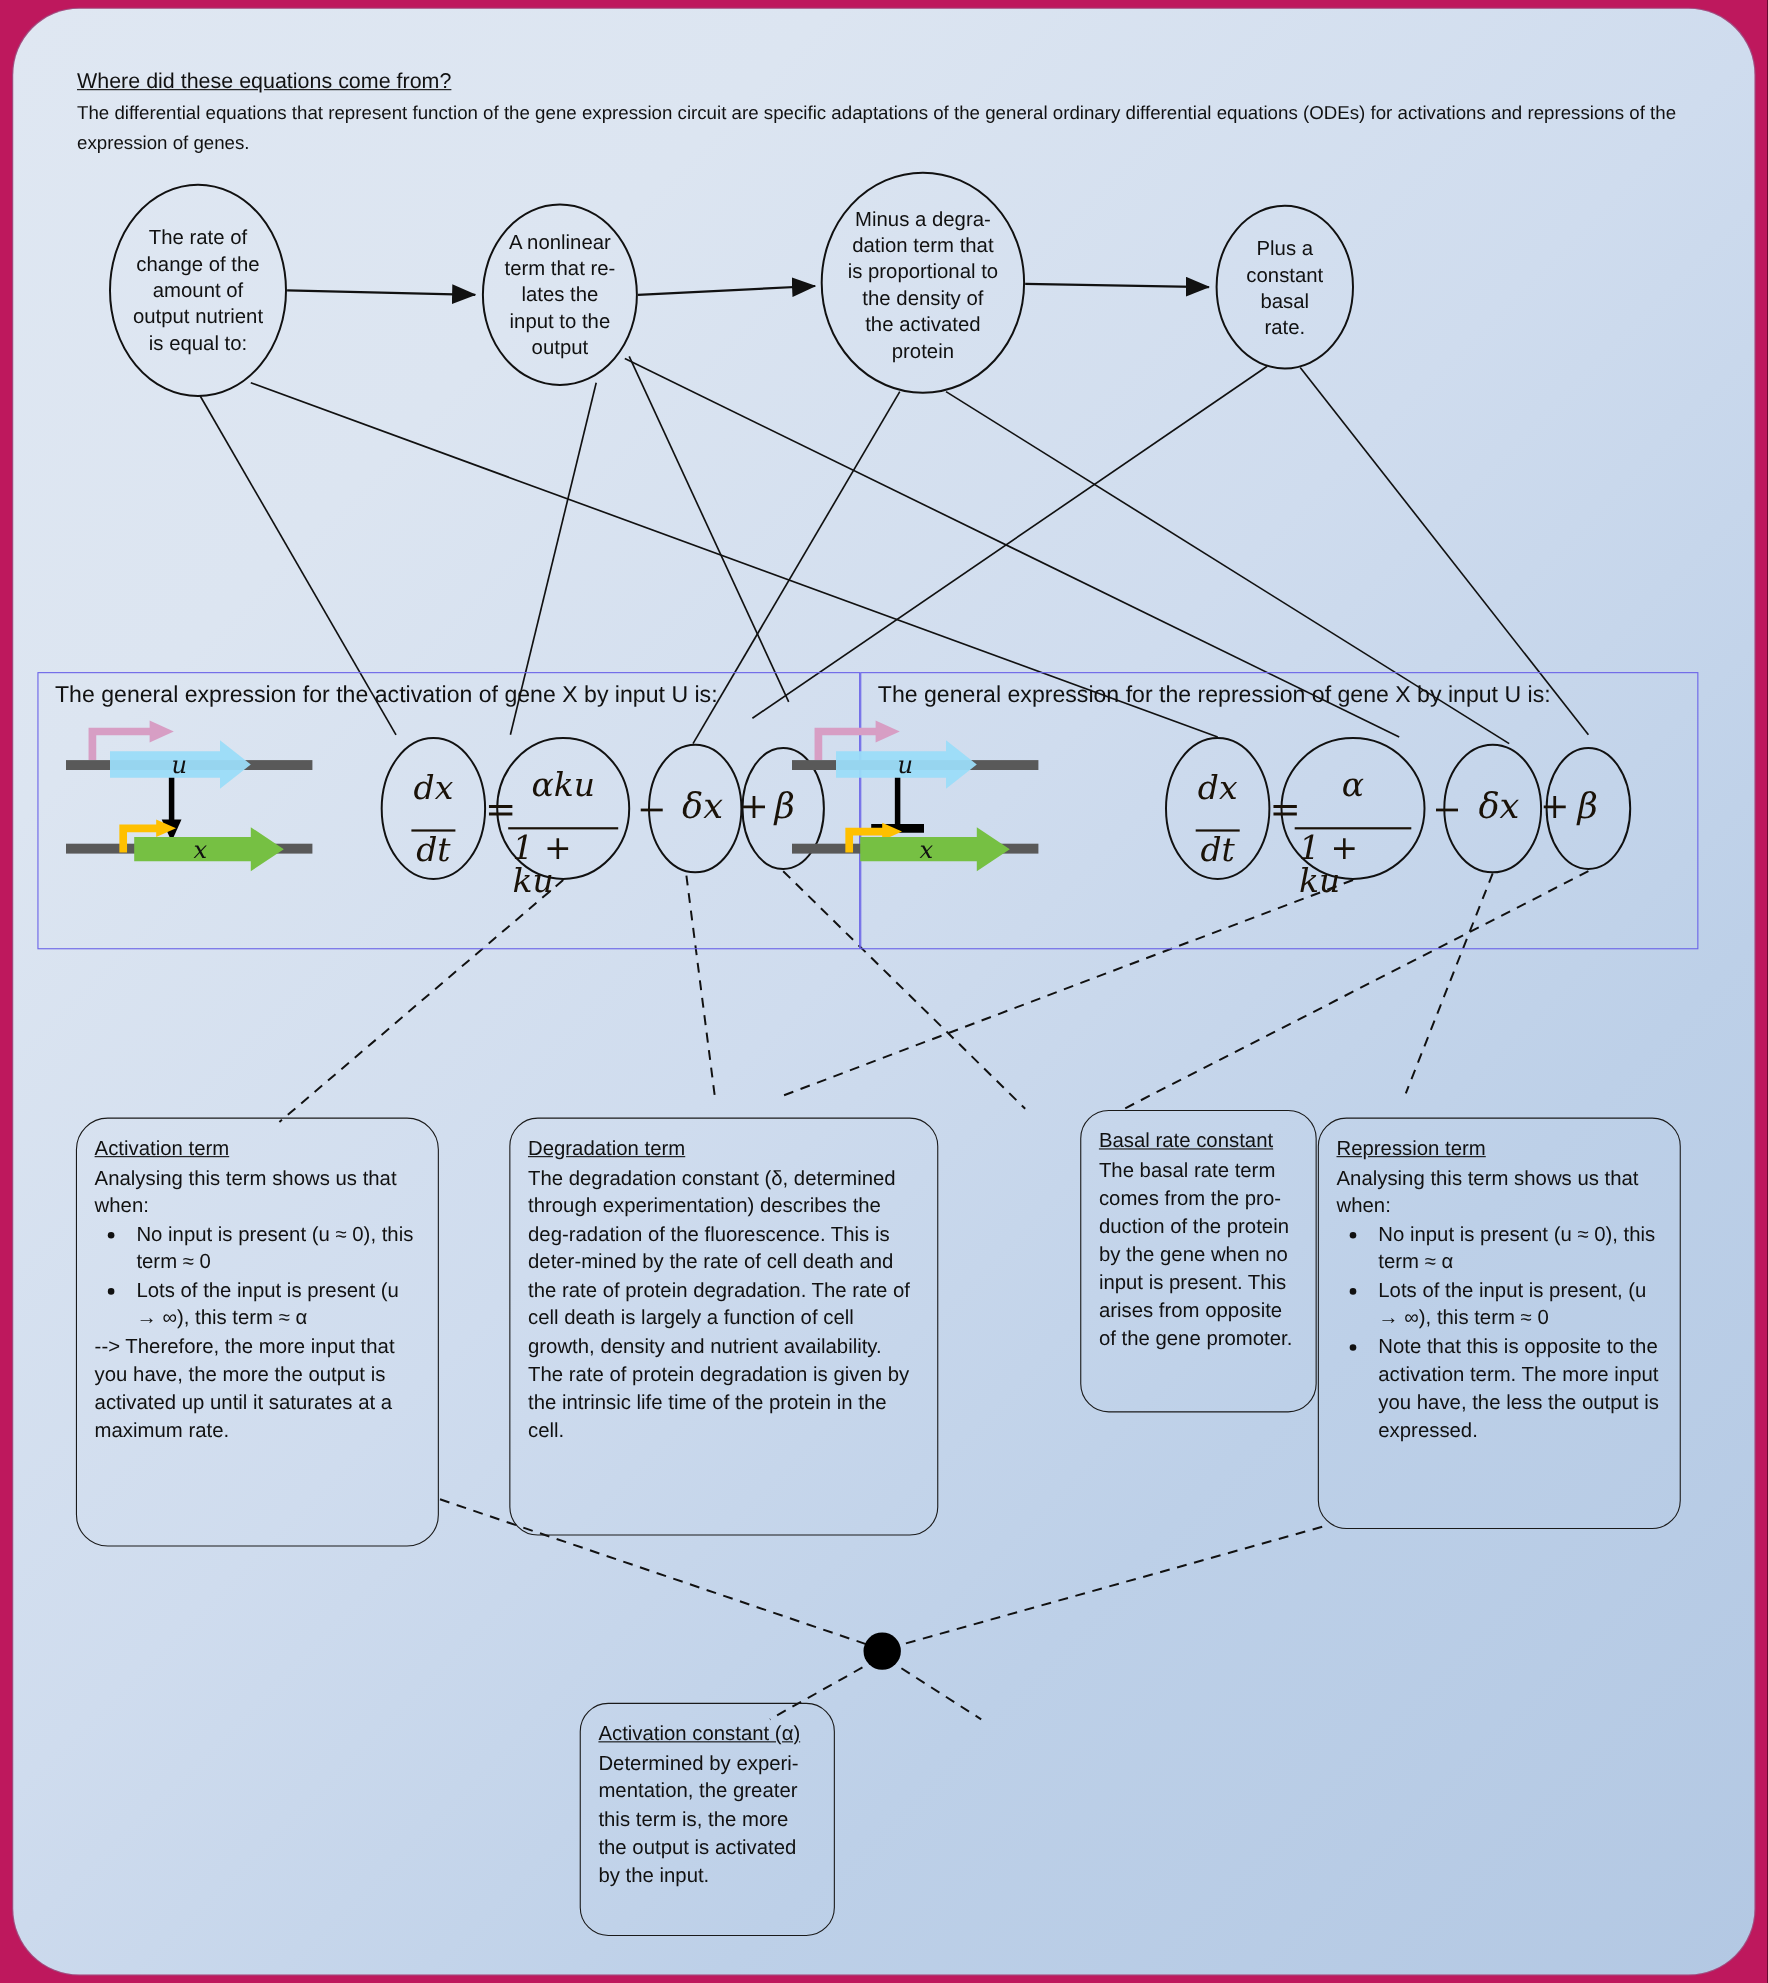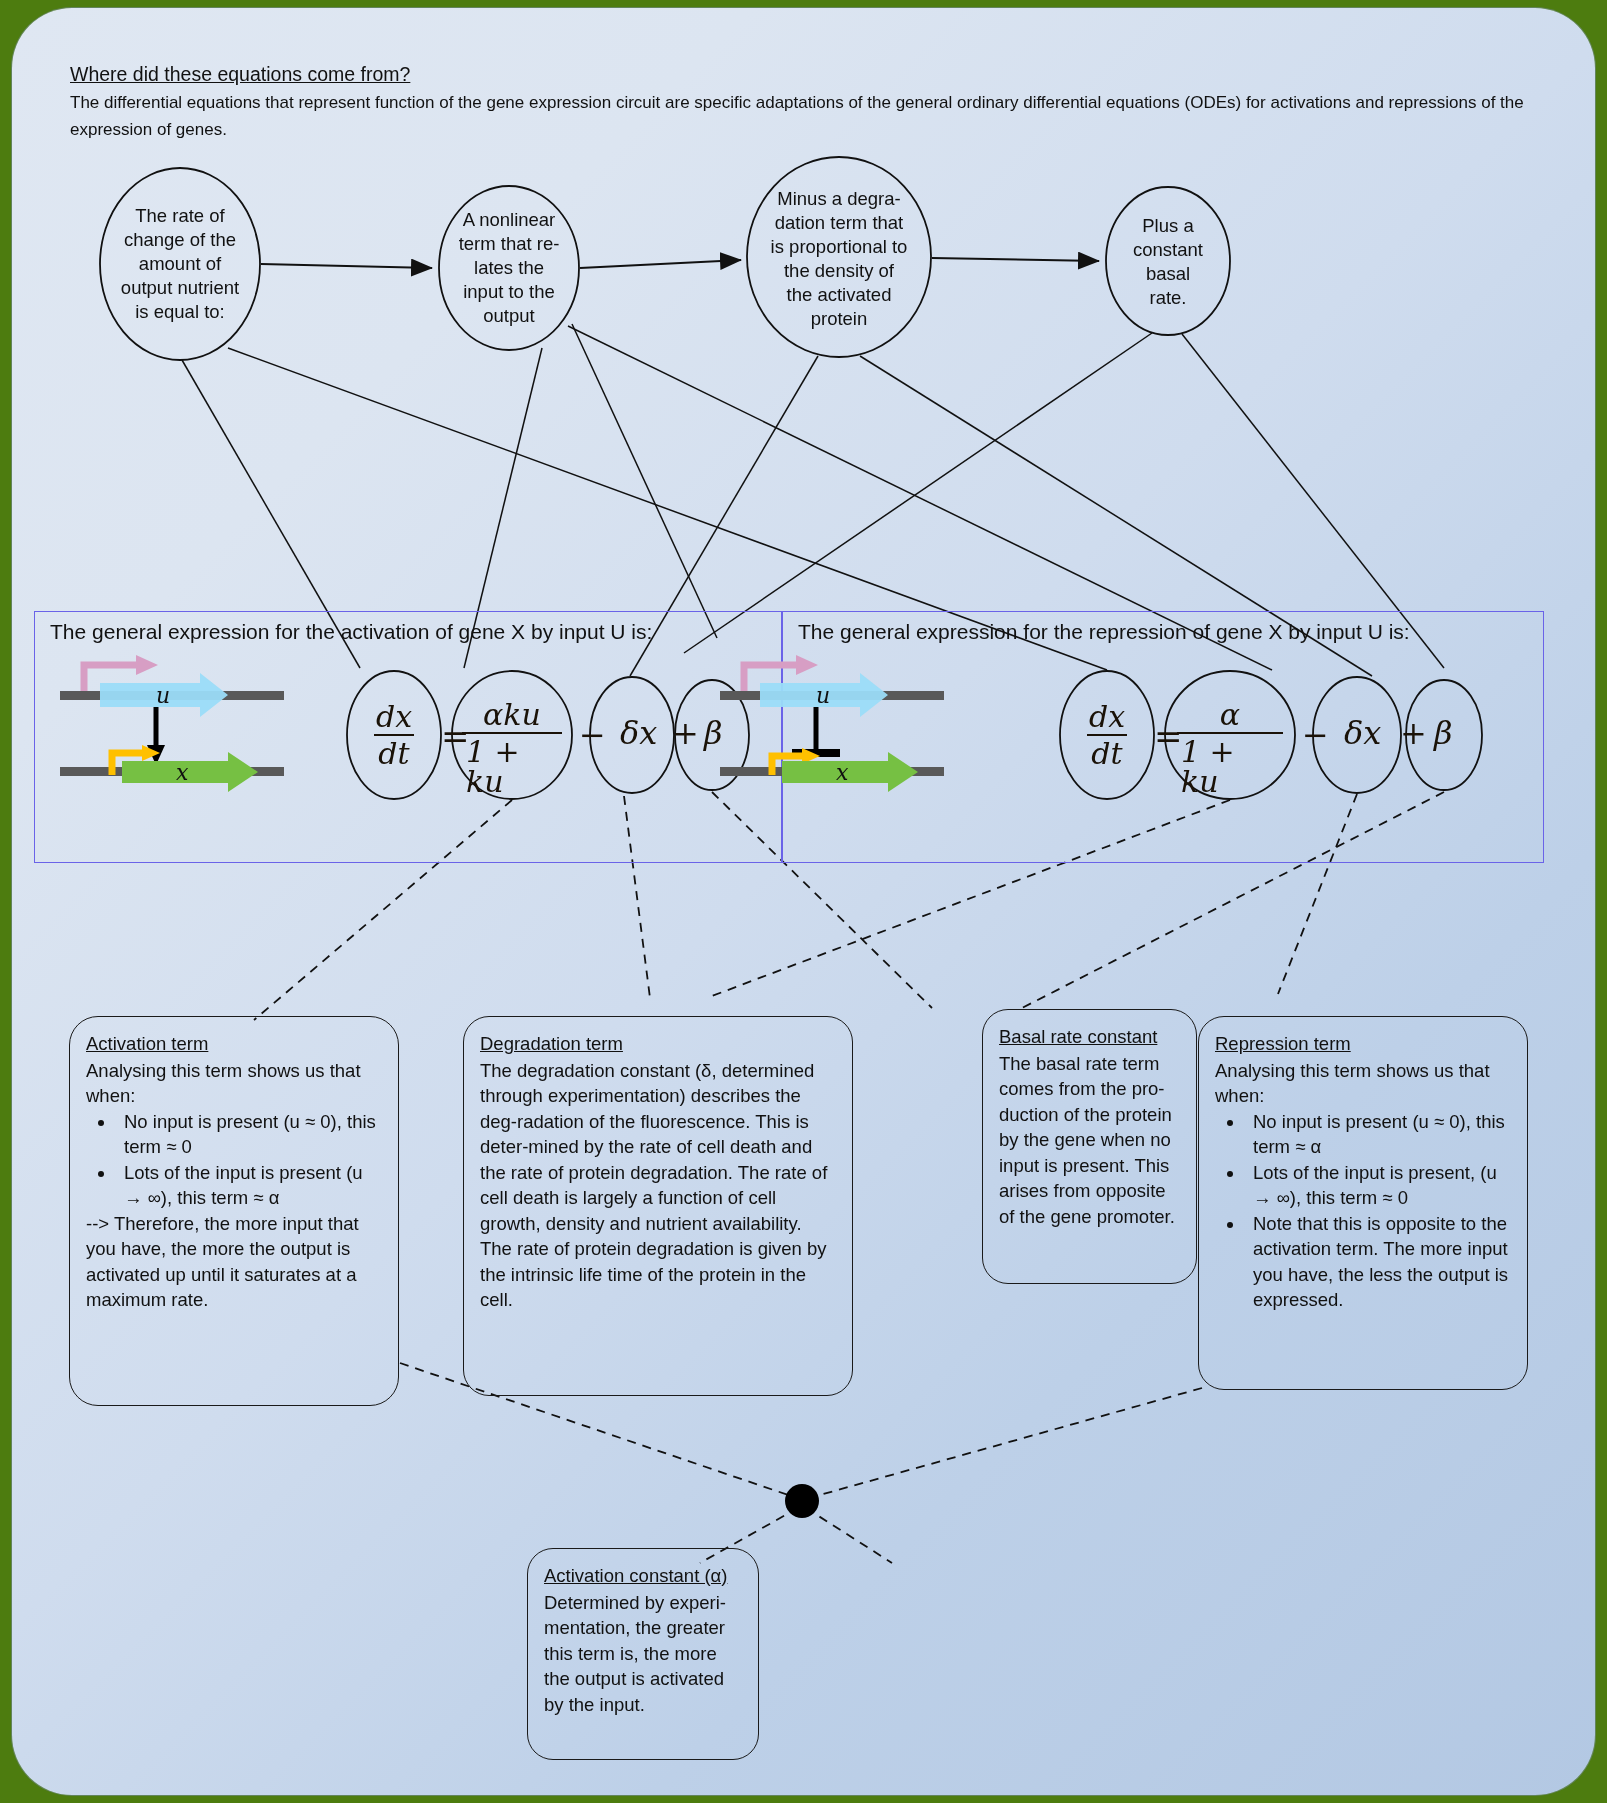--- a/index.html
+++ b/index.html
@@ -1,17 +1,17 @@
 <!DOCTYPE html>
 <html><head>
 <meta charset="utf-8">
 <style>
   html,body{margin:0;padding:0;background:#000;}
   body{width:1607px;height:1803px;font-family:"Liberation Sans",sans-serif;}
-  #stage{position:relative;width:1607px;height:1803px;overflow:hidden;background:#4d7c0f;}
+  #stage{position:relative;width:1607px;height:1803px;overflow:hidden;background:#be185d;}
   #slide{position:absolute;left:12px;top:8px;width:1583px;height:1787px;
     border-radius:60px;
     background:linear-gradient(135deg,#dfe7f2 0%,#dce5f1 22%,#cfdcee 48%,#bdd0e8 72%,#b3c8e3 100%);
     box-shadow:0 0 0 1px rgba(120,140,170,.5);
     overflow:hidden;}
   .hdr{position:absolute;left:58px;top:52px;width:1480px;color:#111;}
   .hdr .q{font-size:19.5px;text-decoration:underline;line-height:1.45;}
   .hdr .p{font-size:17px;line-height:1.55;margin-top:2px;}
   svg.lay{position:absolute;left:0;top:0;width:1583px;height:1787px;pointer-events:none;}
 
@@ -19,21 +19,21 @@
     color:#111;font-size:18.5px;line-height:1.30;padding:0 14px;box-sizing:border-box;}
   .eqbox{position:absolute;border:1.6px solid #6a63e8;box-sizing:border-box;}
   .eqlabel{position:absolute;font-size:21px;color:#111;white-space:nowrap;}
   .card{position:absolute;border:1.8px solid #1a1a1a;border-radius:26px;box-sizing:border-box;
     padding:14px 16px 10px 16px;color:#111;font-size:18.5px;line-height:1.38;background:transparent;}
   .card .ttl{text-decoration:underline;margin-bottom:1px;display:block;}
   .card ul{margin:0;padding-left:30px;list-style:disc;}
   .card ul li{margin:0 0 0 0;padding-left:8px;}
   .card p{margin:0;}
   .math{font-family:"DejaVu Serif",serif;font-style:italic;color:#1a1208;}
-  .frac{display:inline-flex;flex-direction:column;align-items:center;justify-content:center;line-height:1;}
+  .frac{display:inline-flex;flex-direction:column;align-items:center;justify-content:center;line-height:1;gap:20px;}
   .frac .num{padding:0 4px 2px 4px;}
   .frac .den{padding:3px 4px 0 4px;border-top:2px solid #1a1208;}
   .hub{position:absolute;width:34px;height:34px;border-radius:50%;background:#000;}
   .gene{position:absolute;}
 </style>
 </head>
 <body>
 
 <div id="stage">
   <div id="slide">

